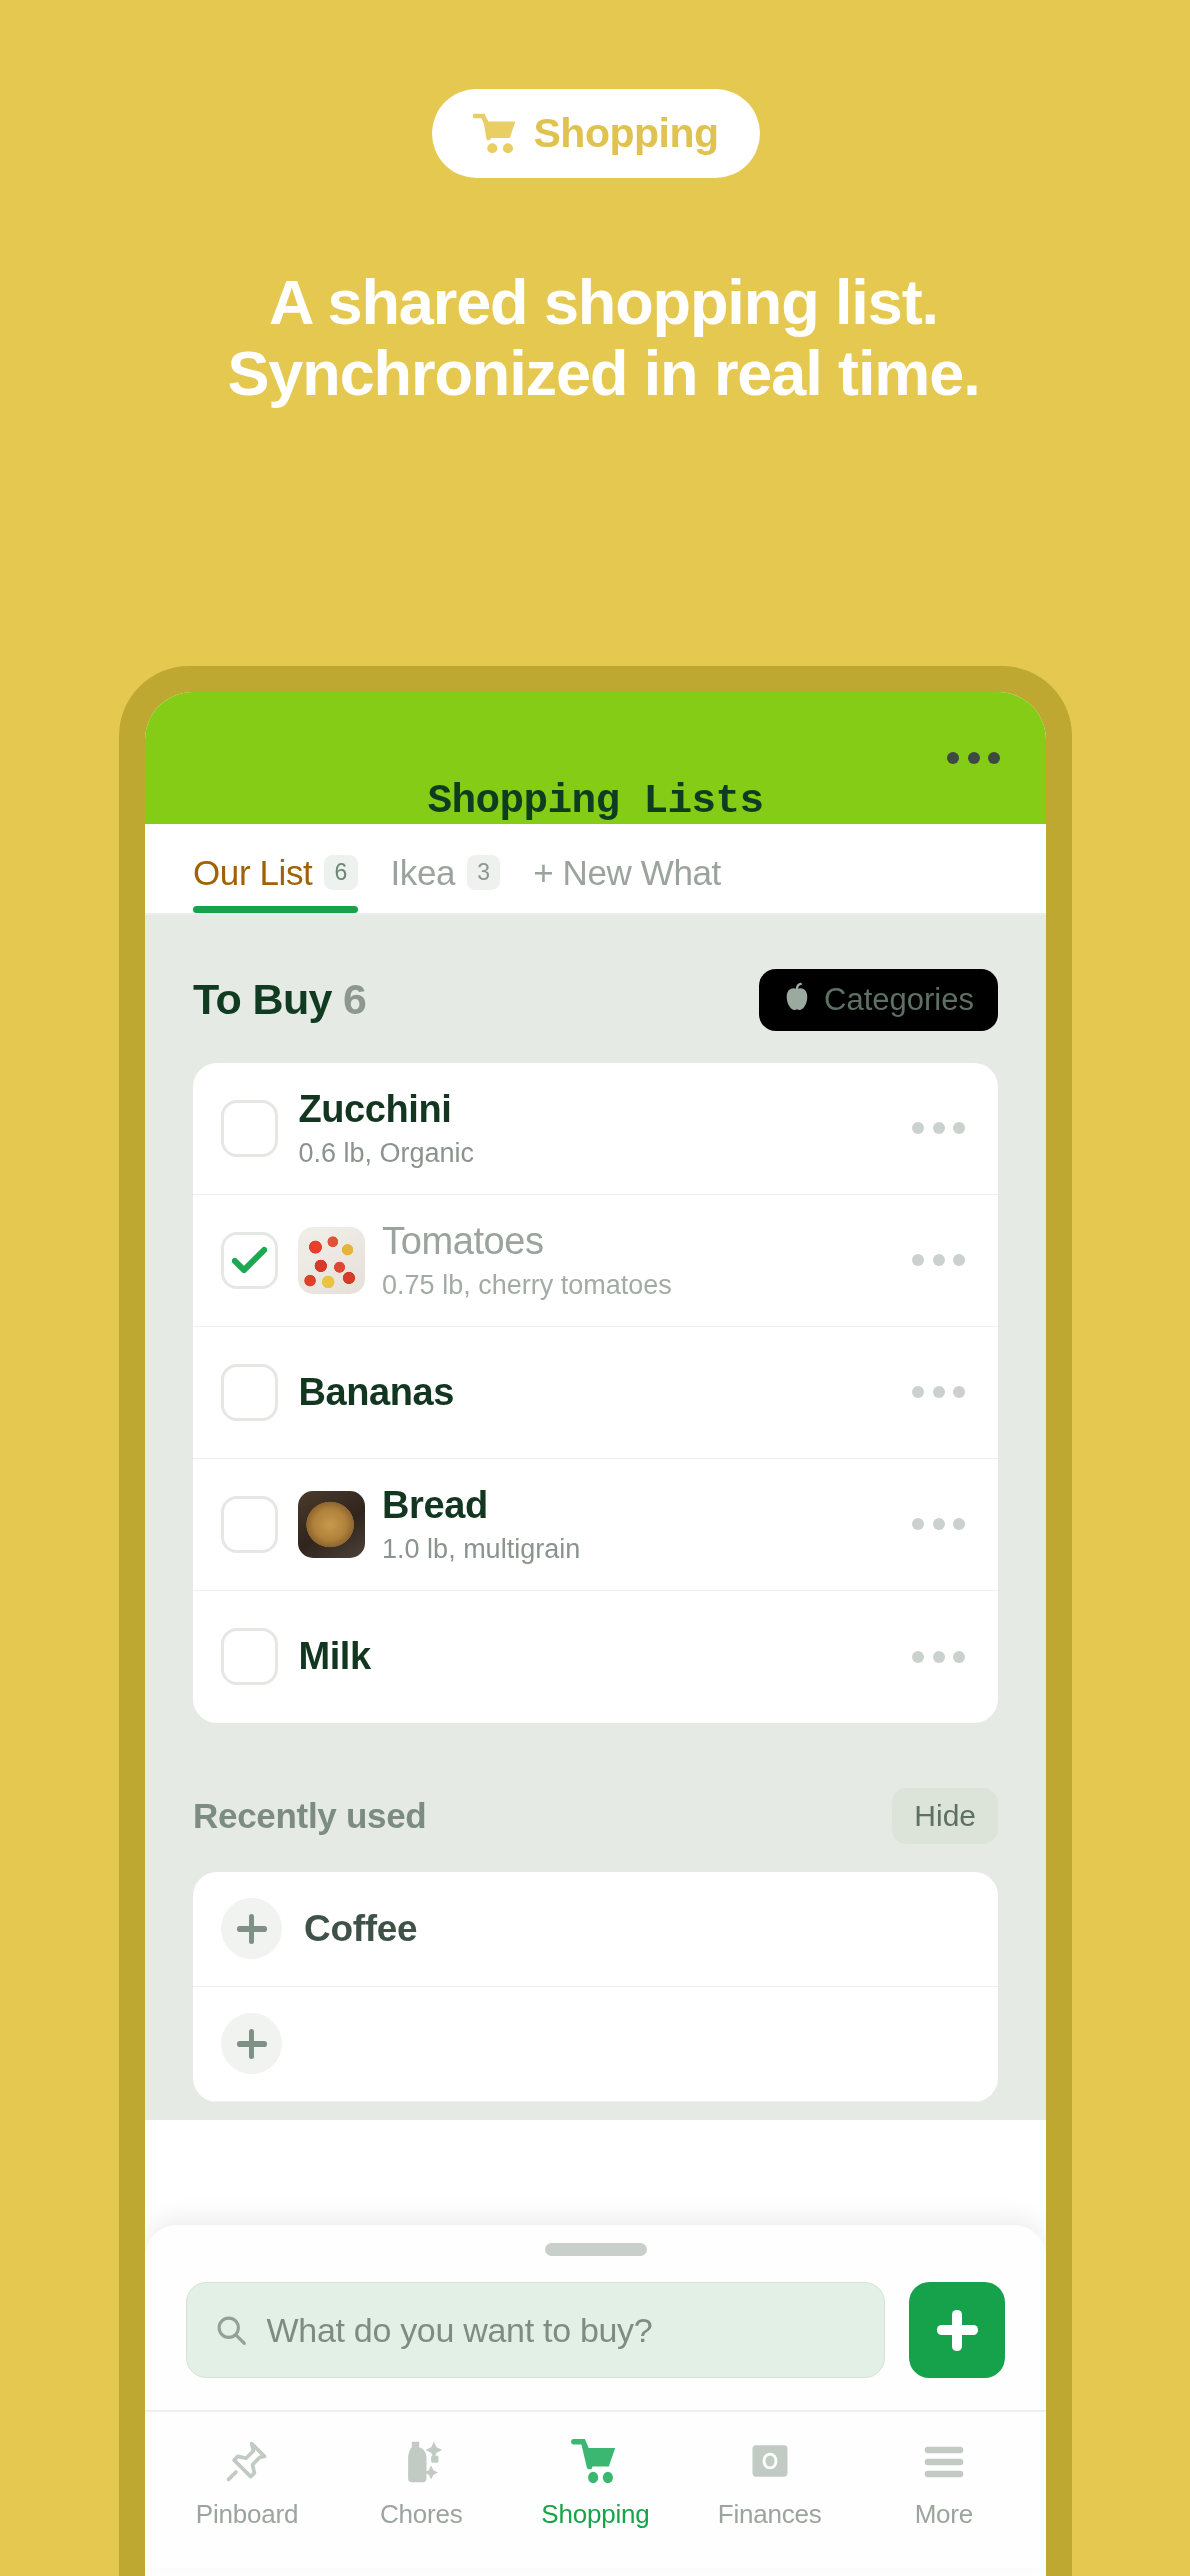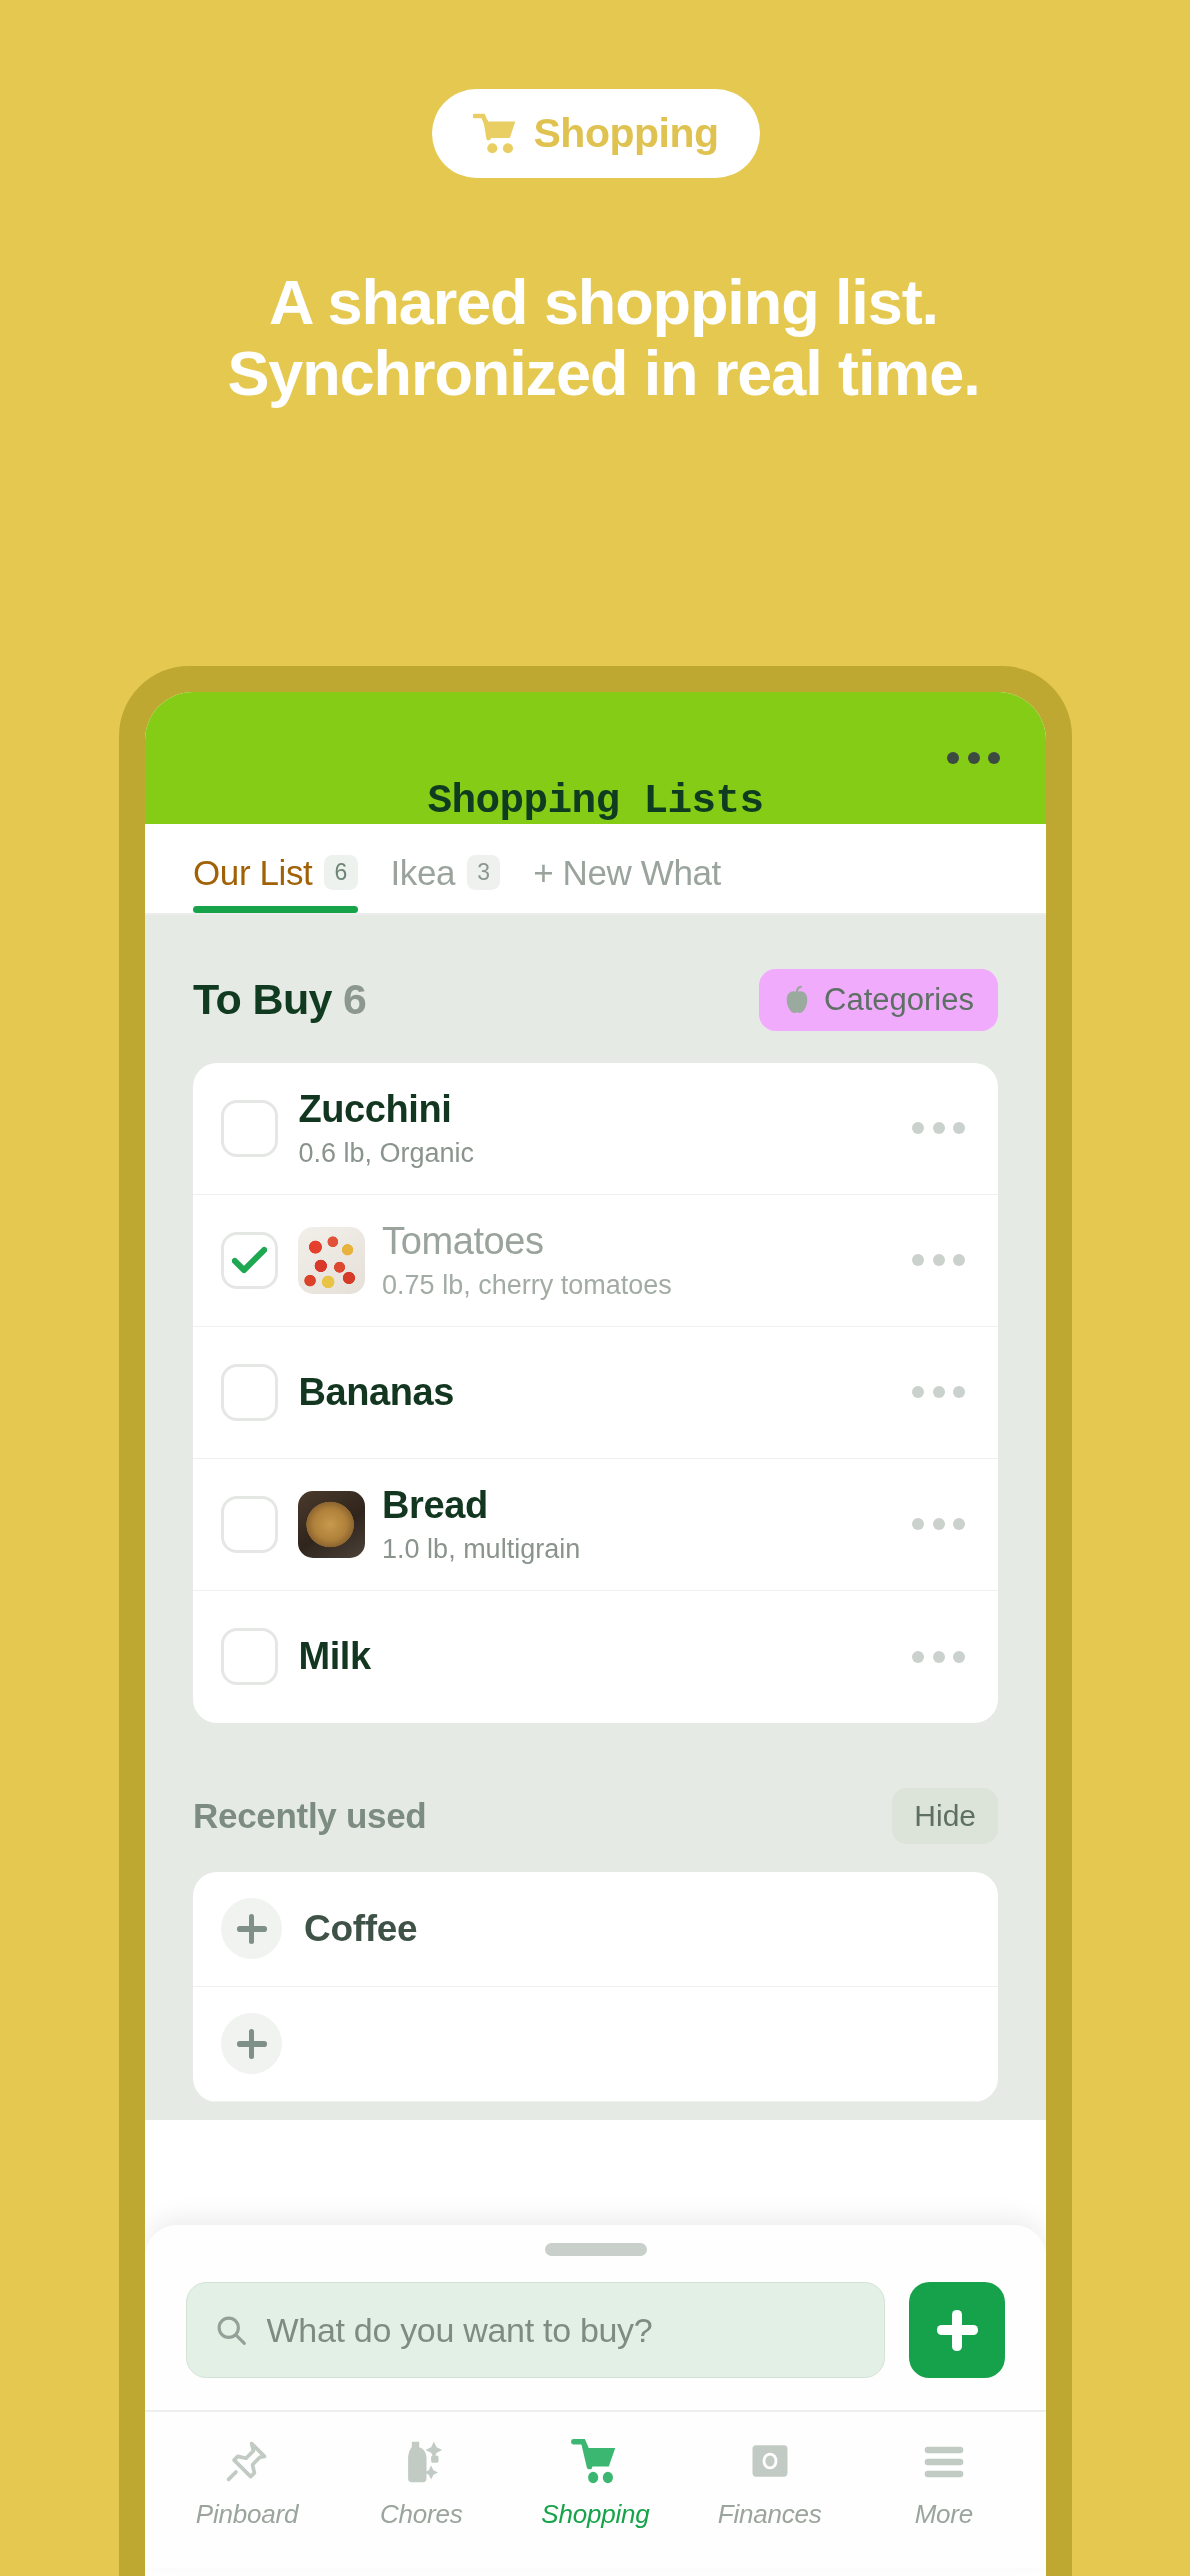--- a/index.html
+++ b/index.html
@@ -107,22 +107,22 @@
     height: 1205px;
     position: relative;
   }
   .section-head {
     display: flex; align-items: center; justify-content: space-between;
     padding-top: 54px; padding-bottom: 32px;
   }
   .section-title { font-size: 43px; font-weight: 700; color: #113B21; letter-spacing: -0.6px; }
   .section-title .count { color: #8C978F; font-weight: 700; margin-left: 11px; }
   .pill-btn {
-    display: flex; align-items: center; gap: 13px;
-    background: #f0abfc; border-radius: 16.7px;
+    display: flex; align-items: flex-start; gap: 13px;
+    background: #000000; border-radius: 16.7px;
     padding: 13px 24px;
     font-size: 31px; color: #5E6F63;
   }
   .apple-glyph { width: 28px; height: 30px; display: block; }
 
   
   .items-card {
     background: #FFFFFF; border-radius: 24px; overflow: hidden;
   }
   .item-row {
@@ -247,21 +247,20 @@
   .add-btn::after  { width: 9.3px; height: 41px; }
 
   .sheet-rule { height: 1.9px; background: #EEF0EE; }
 
   
   .tabbar {
     display: flex; align-items: flex-start; justify-content: space-around;
     padding: 24px 15px 0 15px;
     height: 156px;
     background: #FDFEFD;
-    font-style: italic;
   }
   .tabbar-item {
     display: flex; flex-direction: column; align-items: center; gap: 13px;
     width: 20%;
   }
   .tabbar-icon { height: 50px; display: flex; align-items: center; justify-content: center; }
   .tabbar-icon svg { display: block; }
   .tabbar-label { font-size: 26px; color: #9BA49D; letter-spacing: -0.2px; }
   .tabbar-item.active .tabbar-label { color: #17A34A; }
 </style>

